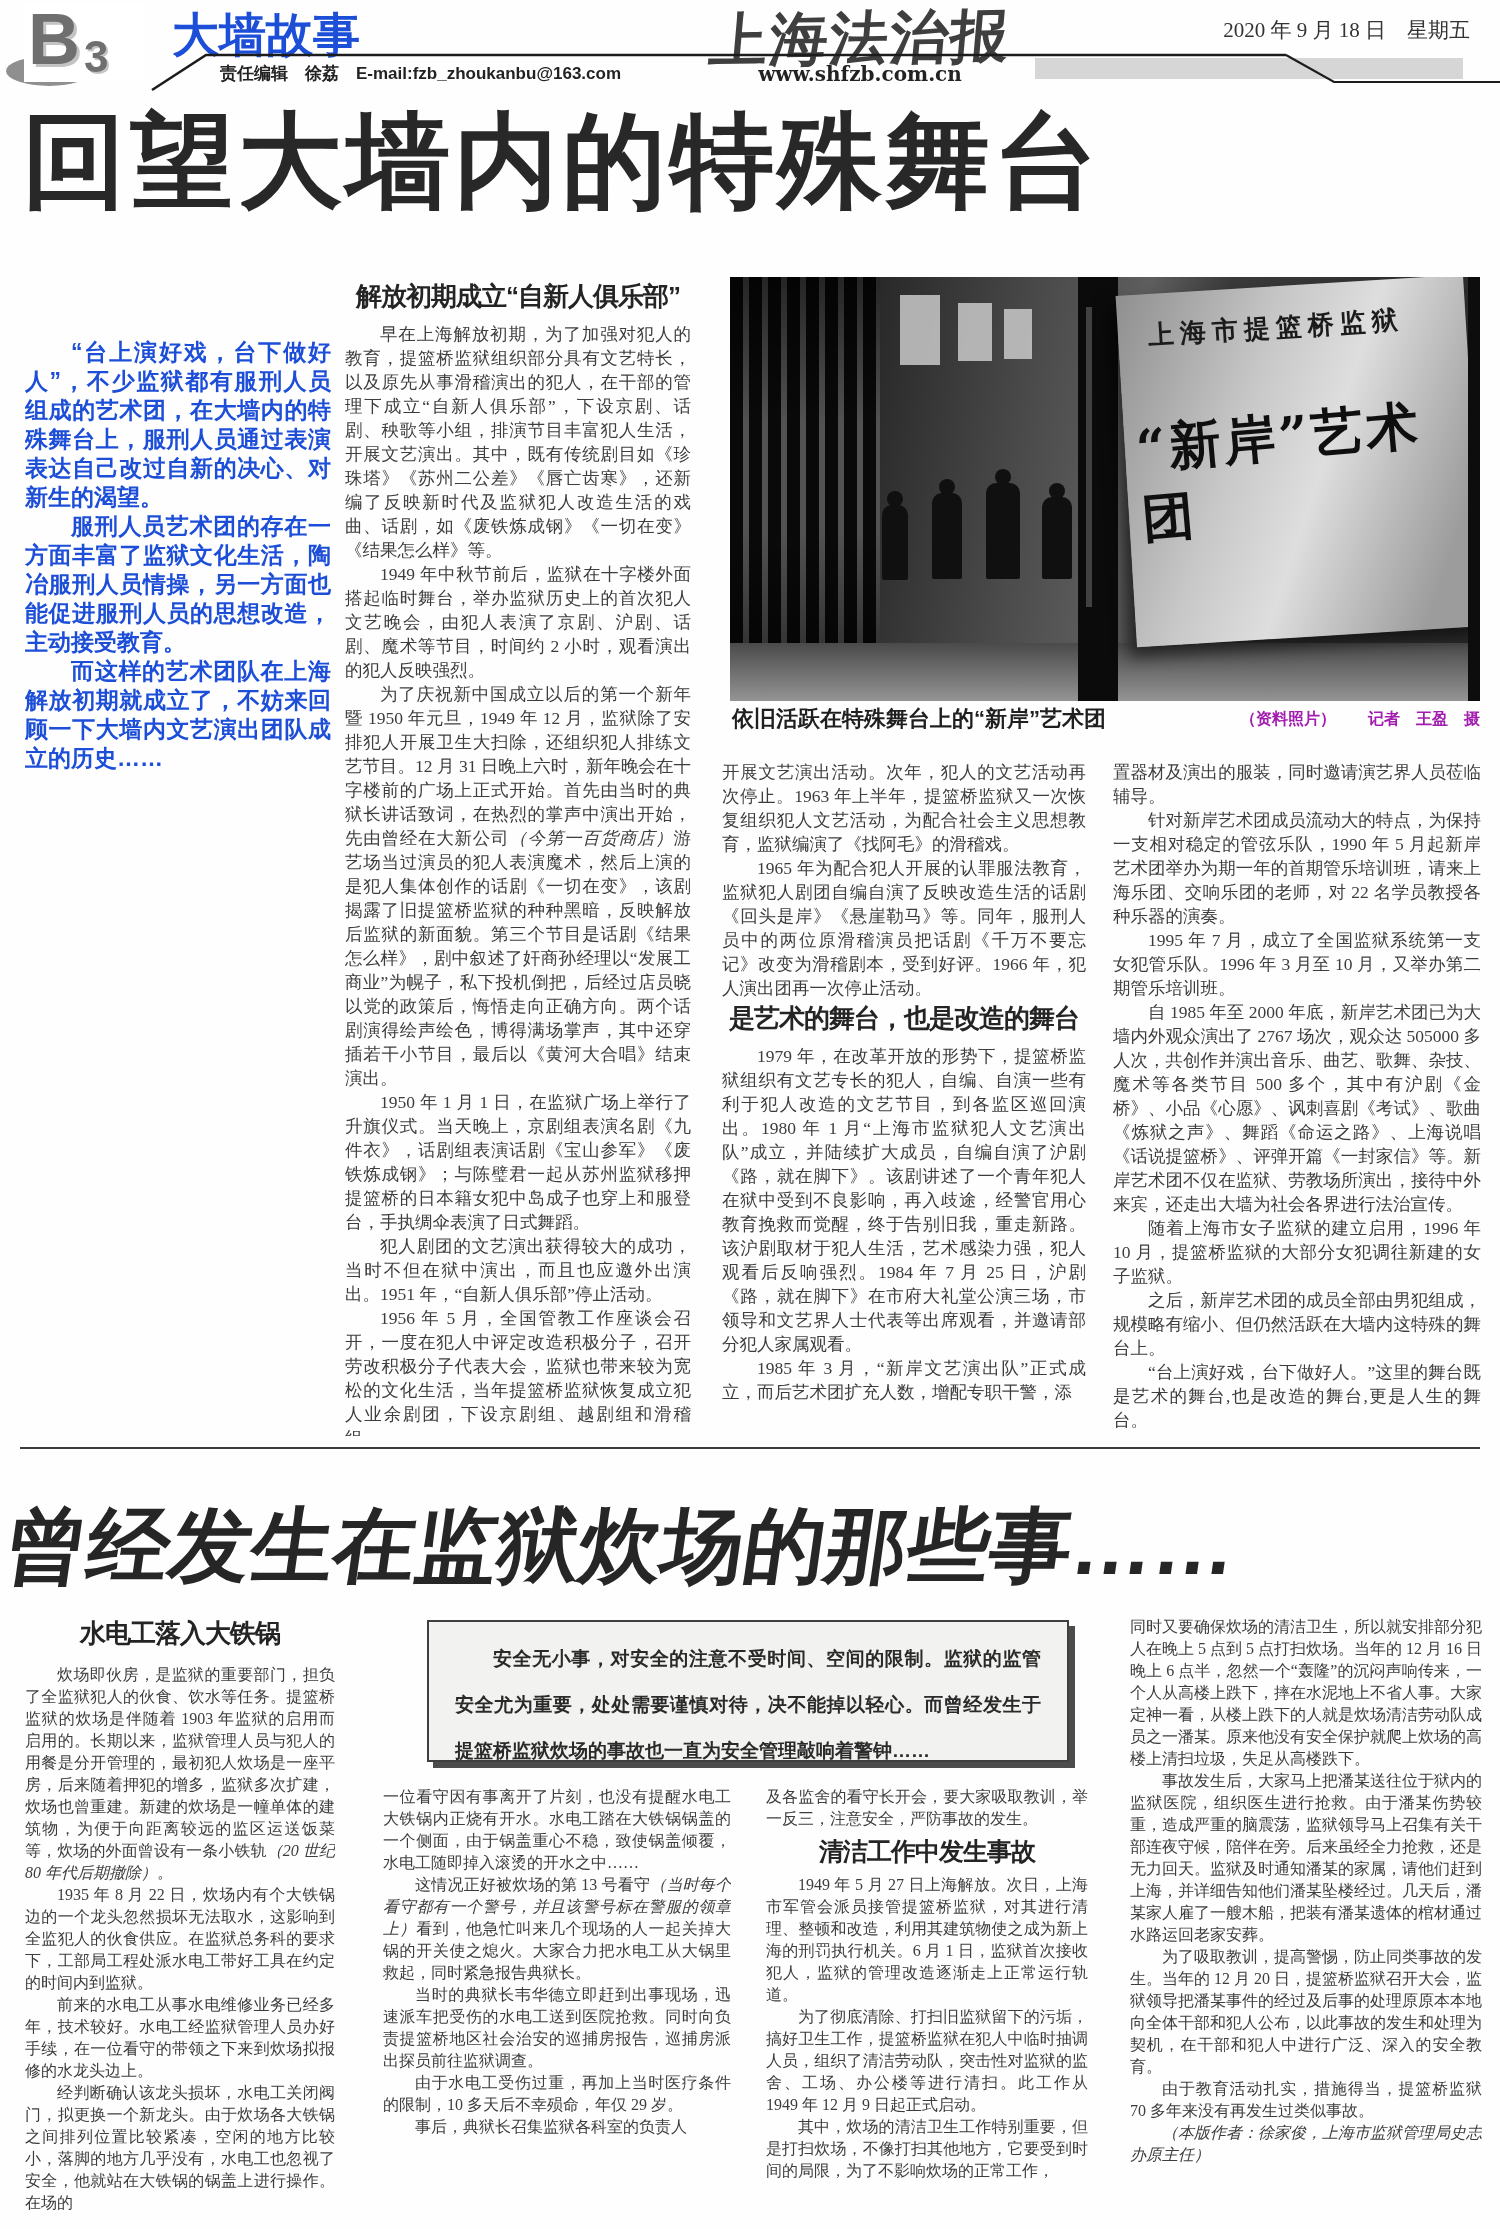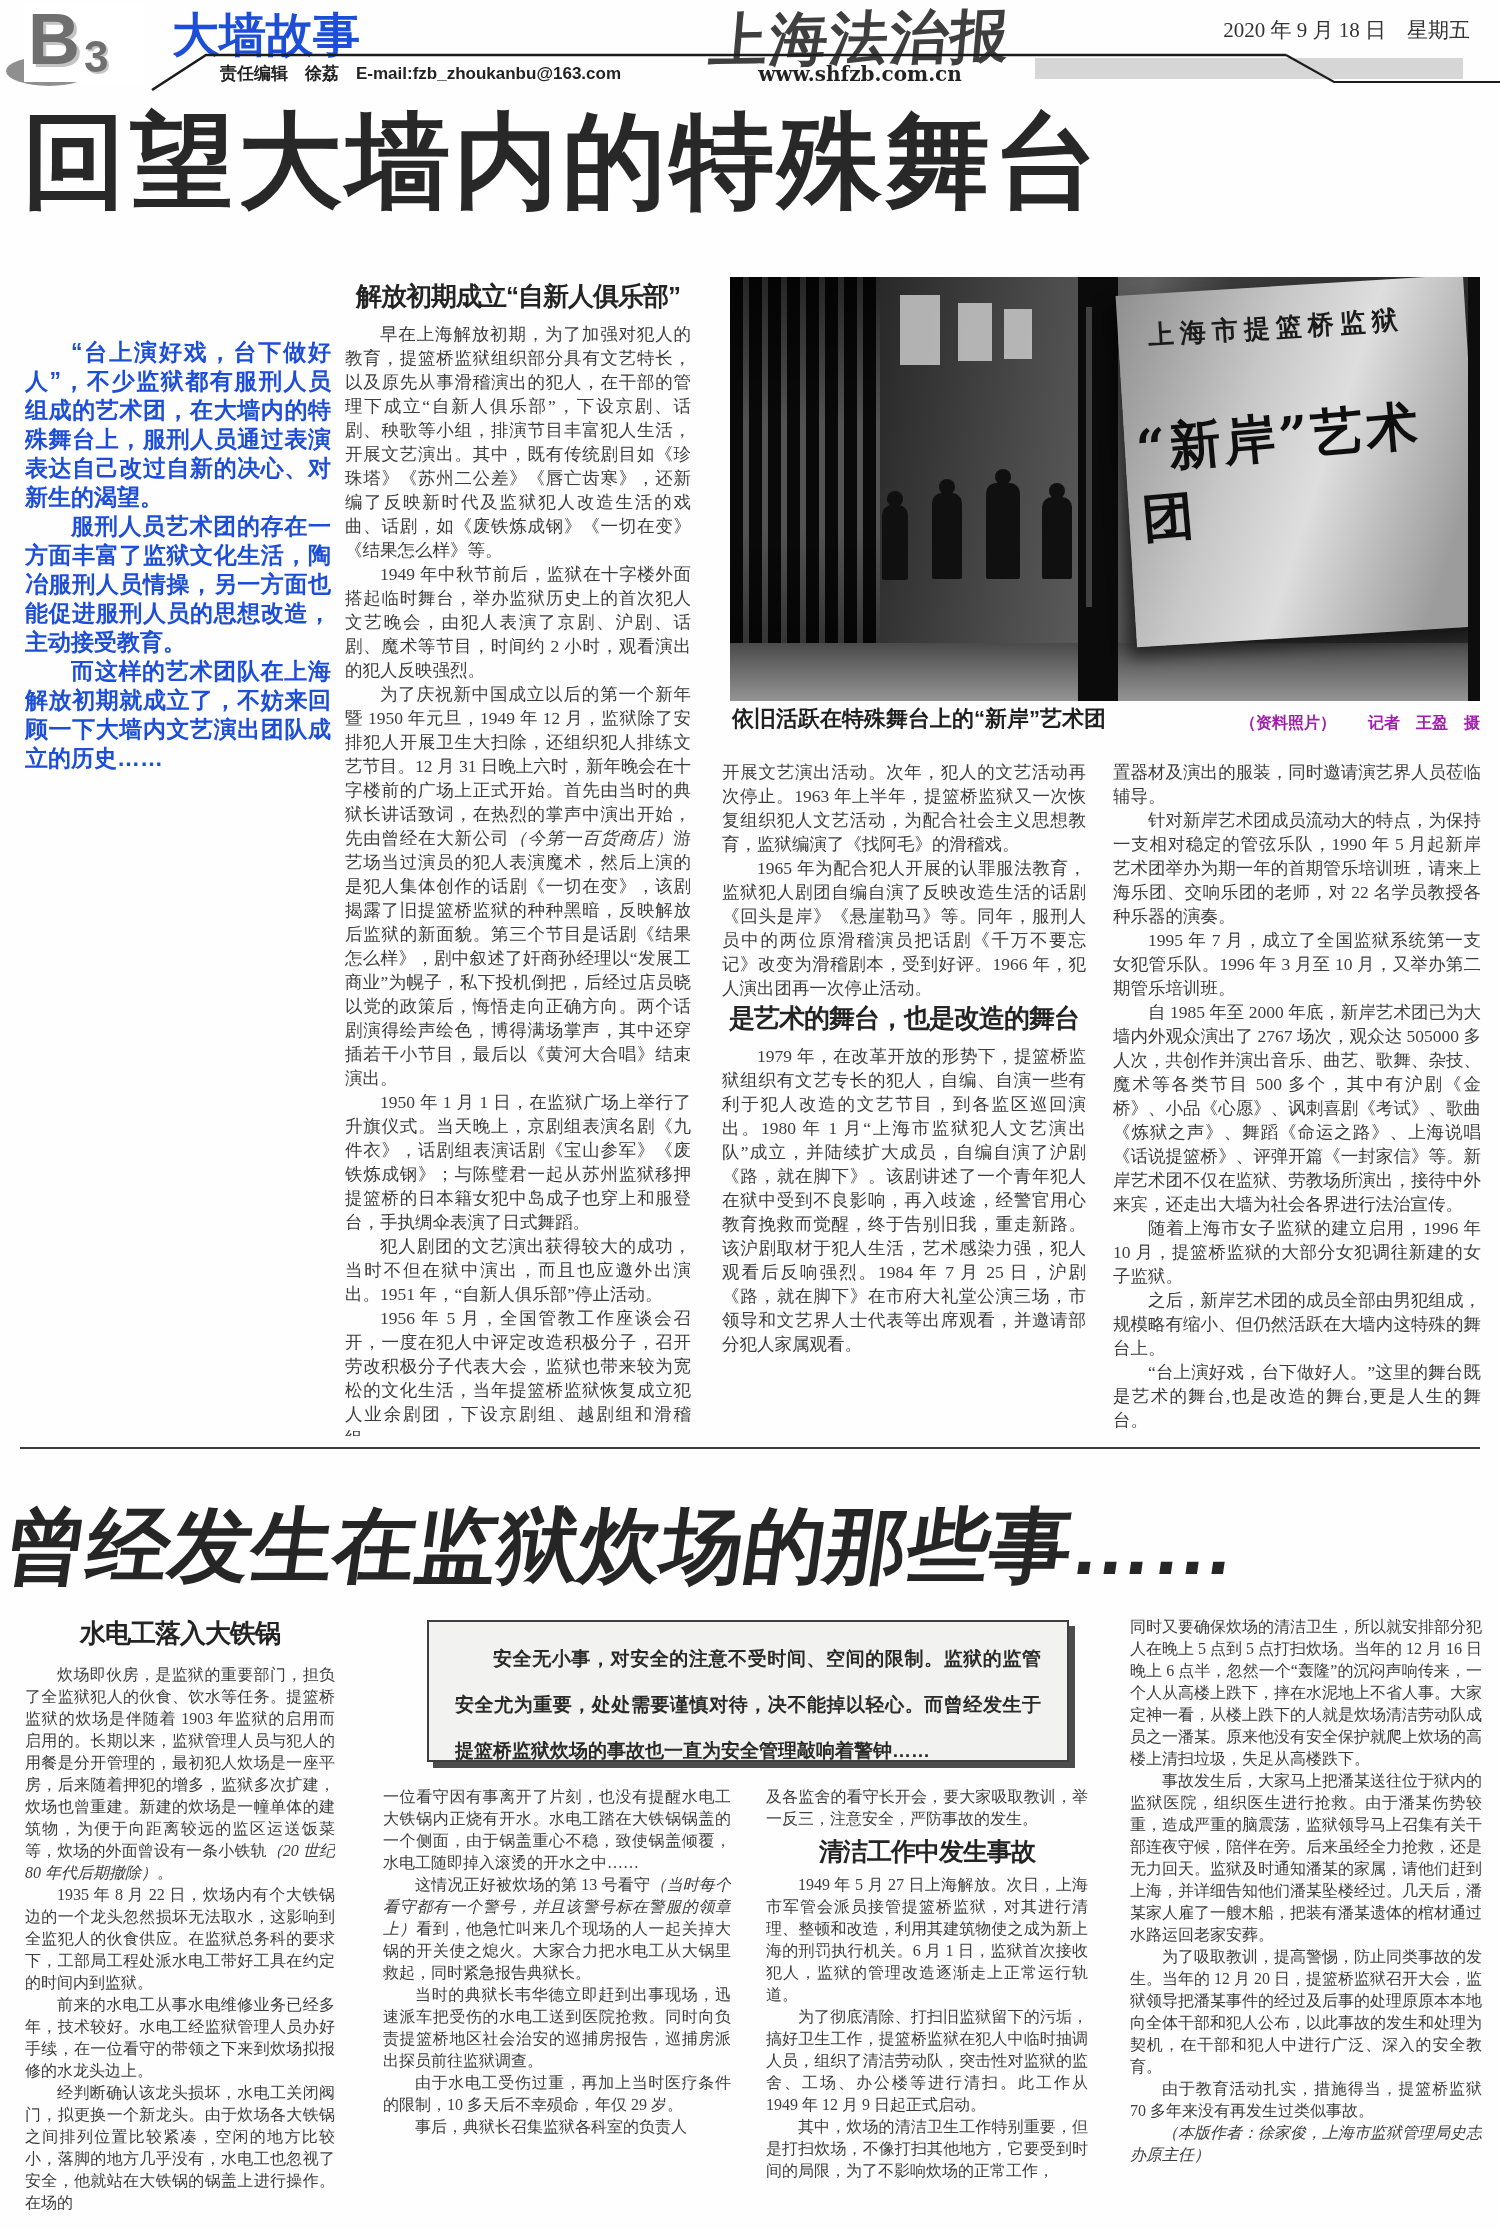--- a/index.html
+++ b/index.html
@@ -74,21 +74,21 @@
   .ph-door{position:absolute;left:348px;top:0;width:40px;height:100%;background:#0b0b0b;}
   .ph-door:after{content:'';position:absolute;left:8px;top:30px;width:6px;height:300px;background:#777;opacity:.5;}
   .ph-plaque{position:absolute;left:396px;top:8px;width:348px;height:352px;transform:rotate(-3.5deg);
              background:linear-gradient(112deg,#8f8f8f 0%,#c7c7c7 35%,#dedede 55%,#9c9c9c 88%);
              box-shadow:-8px 10px 16px rgba(0,0,0,.55);}
   .plq1{position:absolute;left:30px;top:24px;font-family:"DejaVu Serif",serif;font-weight:bold;
         font-size:26px;letter-spacing:6px;color:#1b1b1b;}
   .plq2{position:absolute;left:12px;top:116px;font-family:"DejaVu Serif",serif;font-weight:bold;
         font-size:52px;letter-spacing:3px;color:#0f0f0f;transform:rotate(-1.5deg);}
   .ph-redge{position:absolute;right:0;top:0;width:12px;height:100%;background:#0d0d0d;}
-  .caprow{left:732px;top:704px;width:748px;display:flex;justify-content:space-between;align-items:flex-end;}
+  .caprow{left:732px;top:704px;width:748px;display:flex;justify-content:space-between;align-items:center;}
   .cap{font-family:"Liberation Sans",sans-serif;font-weight:bold;font-size:22px;color:#1f1f1f;}
   .credit{font-size:16px;color:#a21caf;font-weight:bold;}
 </style>
 </head>
 <body>
 
 <div class="page">
 
   <div class="abs badge">
     <span class="shadow"></span>
@@ -150,20 +150,21 @@
   </div>
 
   <div class="abs col3 body b17">
     <div>
         <p class="noind">开展文艺演出活动。次年，犯人的文艺活动再次停止。1963 年上半年，提篮桥监狱又一次恢复组织犯人文艺活动，为配合社会主义思想教育，监狱编演了《找阿毛》的滑稽戏。</p>
         <p class="">1965 年为配合犯人开展的认罪服法教育，监狱犯人剧团自编自演了反映改造生活的话剧《回头是岸》《悬崖勒马》等。同年，服刑人员中的两位原滑稽演员把话剧《千万不要忘记》改变为滑稽剧本，受到好评。1966 年，犯人演出团再一次停止活动。</p>
       </div>
     <h3 class="sub">是艺术的舞台，也是改造的舞台</h3>
     <div>
         <p class="">1979 年，在改革开放的形势下，提篮桥监狱组织有文艺专长的犯人，自编、自演一些有利于犯人改造的文艺节目，到各监区巡回演出。1980 年 1 月“上海市监狱犯人文艺演出队”成立，并陆续扩大成员，自编自演了沪剧《路，就在脚下》。该剧讲述了一个青年犯人在狱中受到不良影响，再入歧途，经警官用心教育挽救而觉醒，终于告别旧我，重走新路。该沪剧取材于犯人生活，艺术感染力强，犯人观看后反响强烈。1984 年 7 月 25 日，沪剧《路，就在脚下》在市府大礼堂公演三场，市领导和文艺界人士代表等出席观看，并邀请部分犯人家属观看。</p>
+        <p class="">1985 年 3 月，“新岸文艺演出队”正式成立，而后艺术团扩充人数，增配专职干警，添</p>
       </div>
   </div>
 
   <div class="abs col4 body b17">
       <p class="noind">置器材及演出的服装，同时邀请演艺界人员莅临辅导。</p>
       <p class="">针对新岸艺术团成员流动大的特点，为保持一支相对稳定的管弦乐队，1990 年 5 月起新岸艺术团举办为期一年的首期管乐培训班，请来上海乐团、交响乐团的老师，对 22 名学员教授各种乐器的演奏。</p>
       <p class="">1995 年 7 月，成立了全国监狱系统第一支女犯管乐队。1996 年 3 月至 10 月，又举办第二期管乐培训班。</p>
       <p class="">自 1985 年至 2000 年底，新岸艺术团已为大墙内外观众演出了 2767 场次，观众达 505000 多人次，共创作并演出音乐、曲艺、歌舞、杂技、魔术等各类节目 500 多个，其中有沪剧《金桥》、小品《心愿》、讽刺喜剧《考试》、歌曲《炼狱之声》、舞蹈《命运之路》、上海说唱《话说提篮桥》、评弹开篇《一封家信》等。新岸艺术团不仅在监狱、劳教场所演出，接待中外来宾，还走出大墙为社会各界进行法治宣传。</p>
       <p class="">随着上海市女子监狱的建立启用，1996 年 10 月，提篮桥监狱的大部分女犯调往新建的女子监狱。</p>
       <p class="">之后，新岸艺术团的成员全部由男犯组成，规模略有缩小、但仍然活跃在大墙内这特殊的舞台上。</p>

